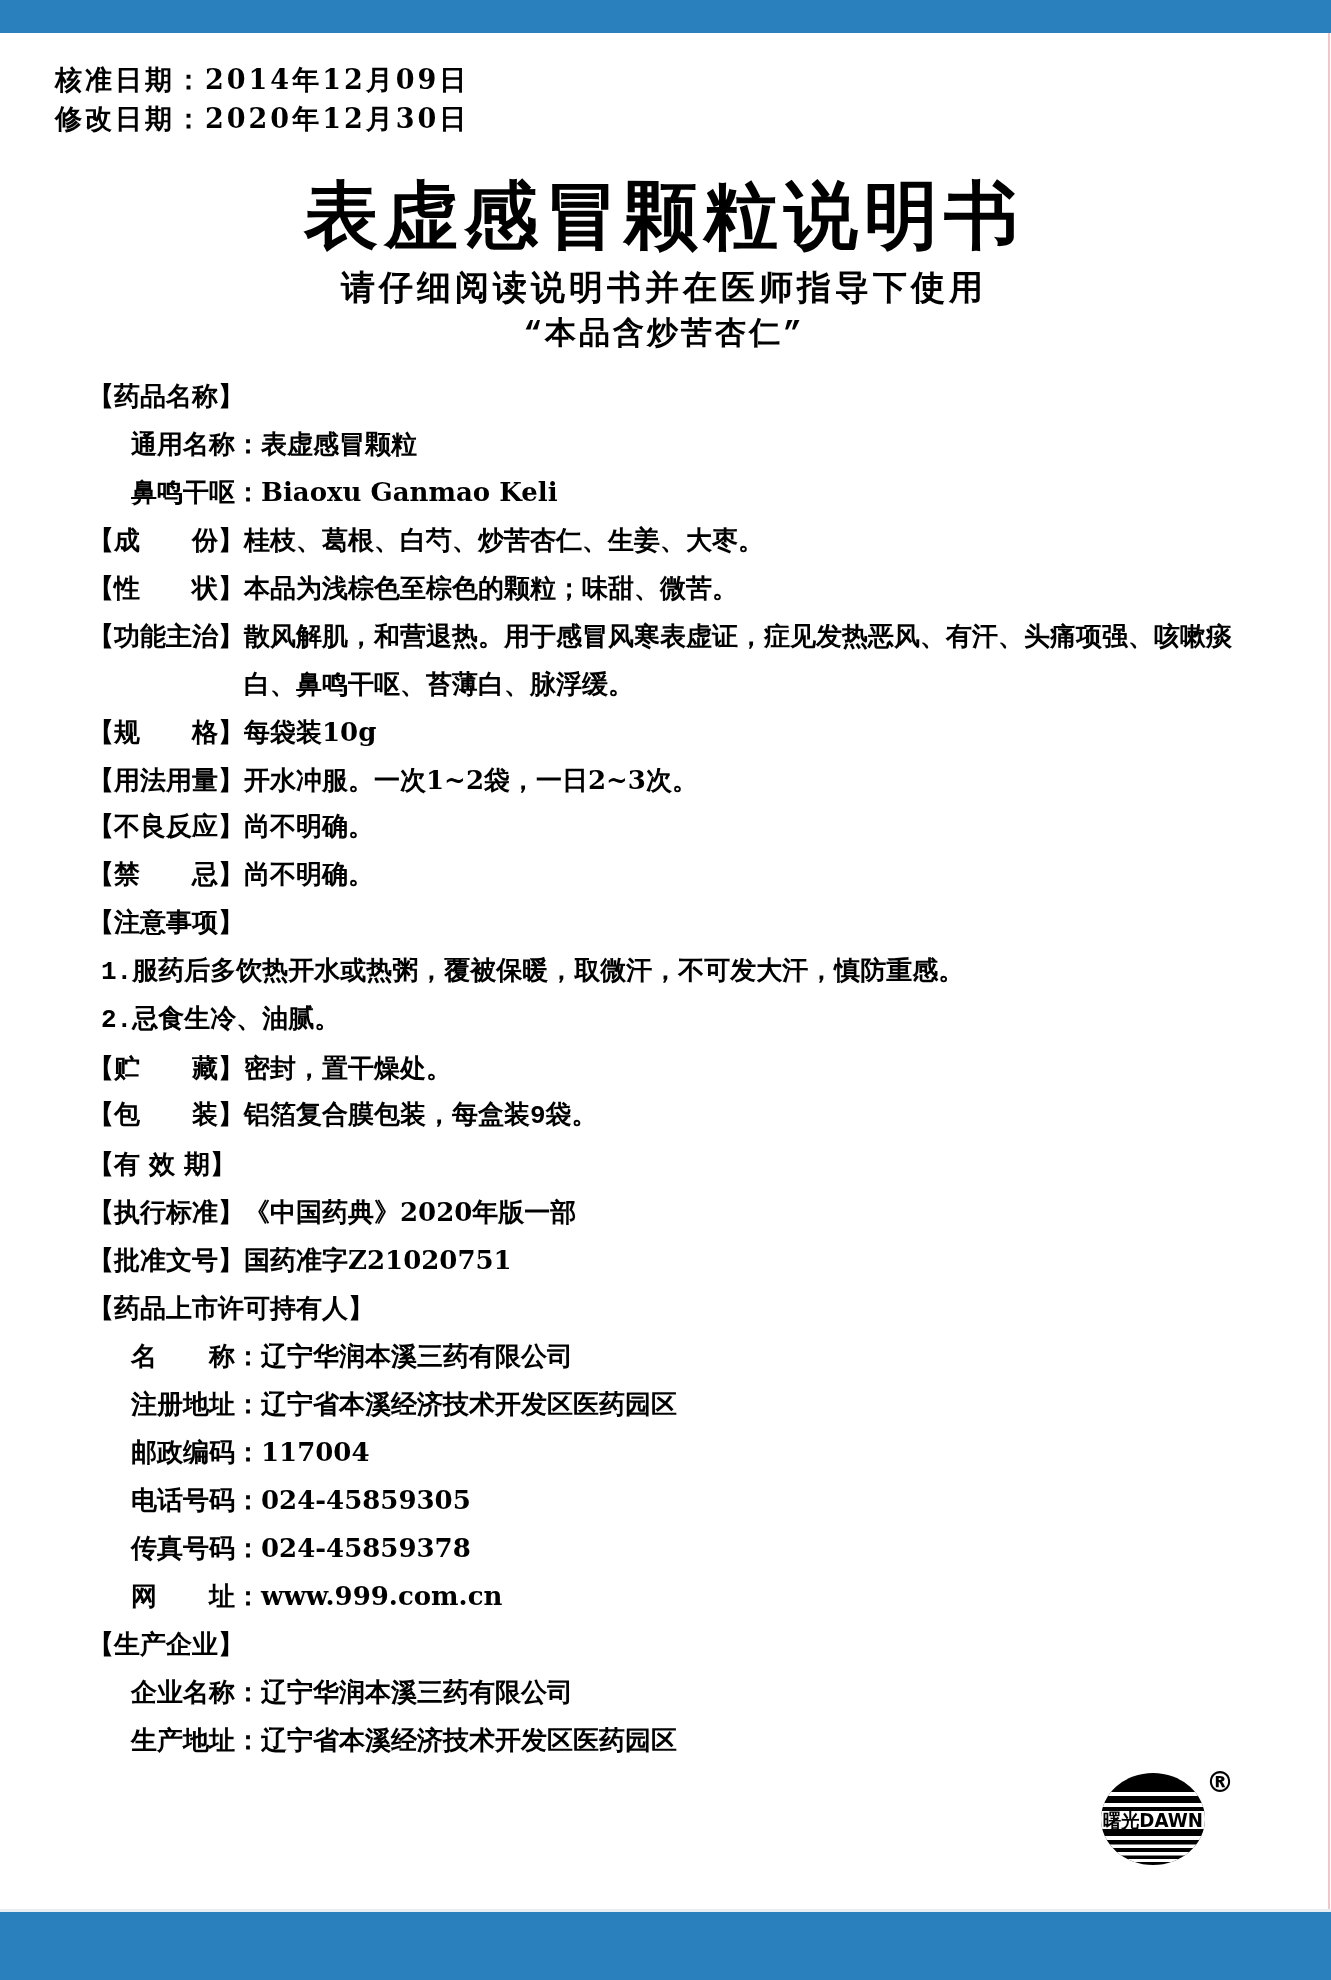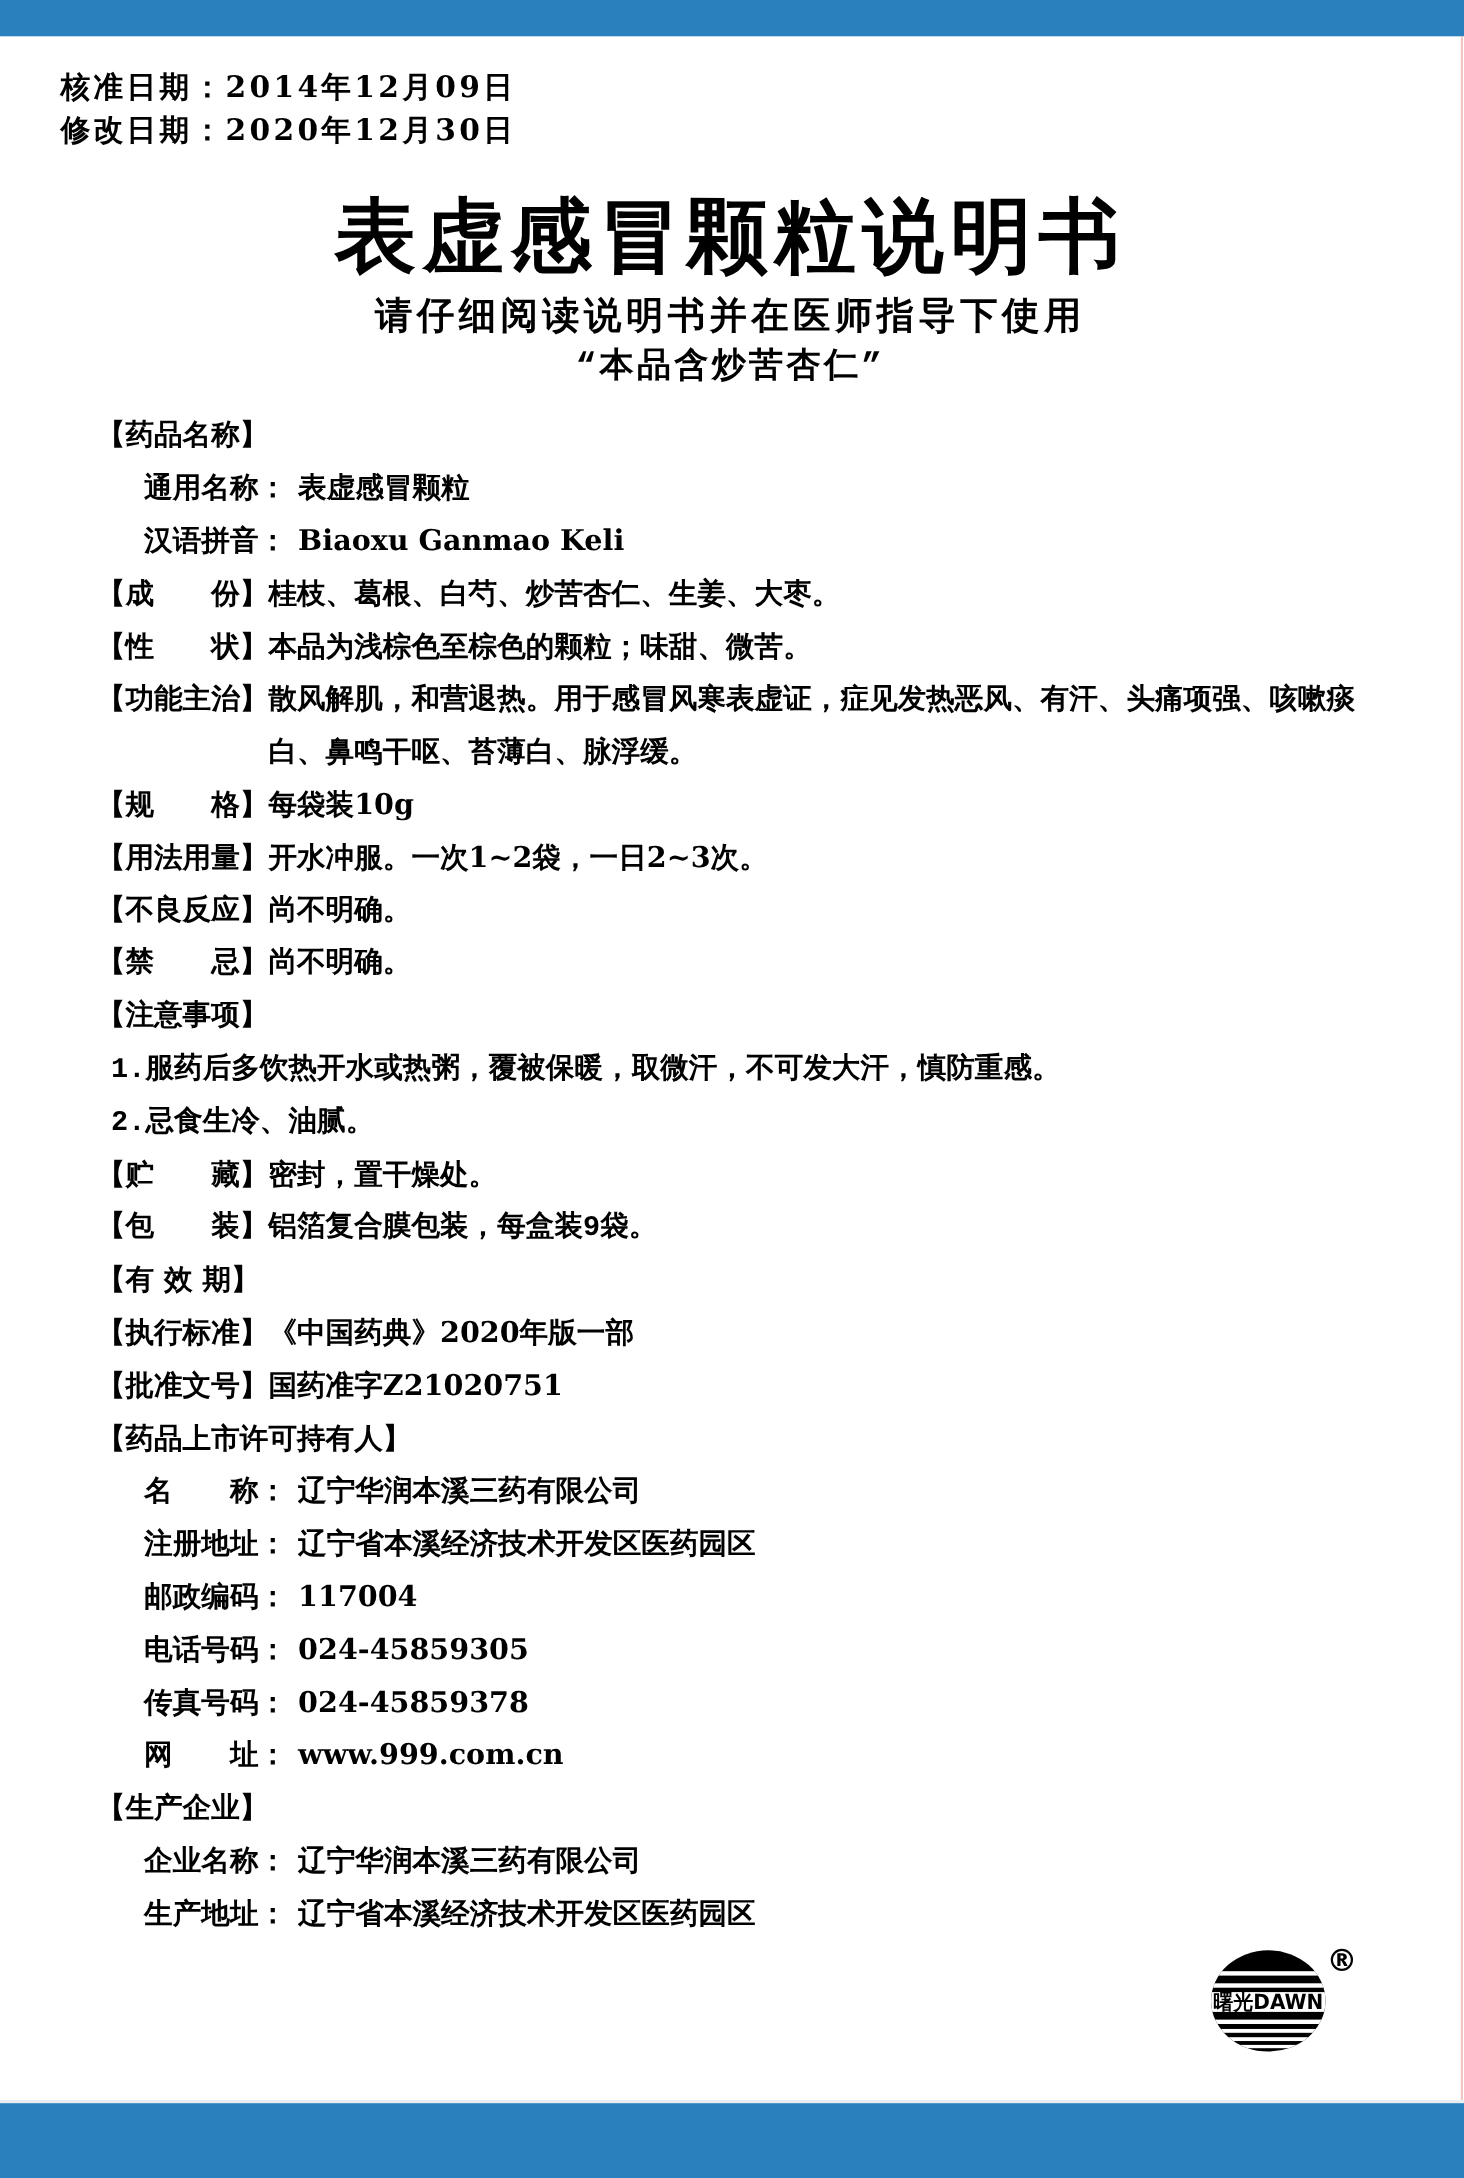--- a/index.html
+++ b/index.html
@@ -36,21 +36,21 @@
   }
   .warning-quote{
     text-align:center;
     font-size:31px;font-weight:bold;letter-spacing:3px;line-height:46px;
   }
 
   .body-rows{margin-top:14px;font-size:26px;font-weight:bold;}
   .row{display:flex;align-items:flex-start;line-height:48px;padding-left:33px;}
   .row .label{white-space:pre;flex:none;}
   .row .text{flex:1 1 auto;}
-  .row.sub{padding-left:76px;gap:10px;}
+  .row.sub{padding-left:76px;}
   .row.note{padding-left:46px;}
 
   .logo{position:absolute;left:1100px;top:1770px;width:134px;height:100px;}
   .logo svg{display:block;width:100%;height:100%;}
 </style>
 </head>
 <body>
 
 <div class="page">
   <div class="top-bar"></div>
@@ -69,21 +69,21 @@
       <div class="row">
           <span class="label">【药品名称】</span>
         </div>
 
       <div class="row sub">
           <span class="label">通用名称：</span>
           <span class="text">表虚感冒颗粒</span>
         </div>
 
       <div class="row sub">
-          <span class="label">汉语拼音：</span>
+          <span class="label">鼻鸣干呕：</span>
           <span class="text">Biaoxu Ganmao Keli</span>
         </div>
 
       <div class="row">
           <span class="label">【成　　份】</span>
           <span class="text">桂枝、葛根、白芍、炒苦杏仁、生姜、大枣。</span>
         </div>
 
       <div class="row">
           <span class="label">【性　　状】</span>

